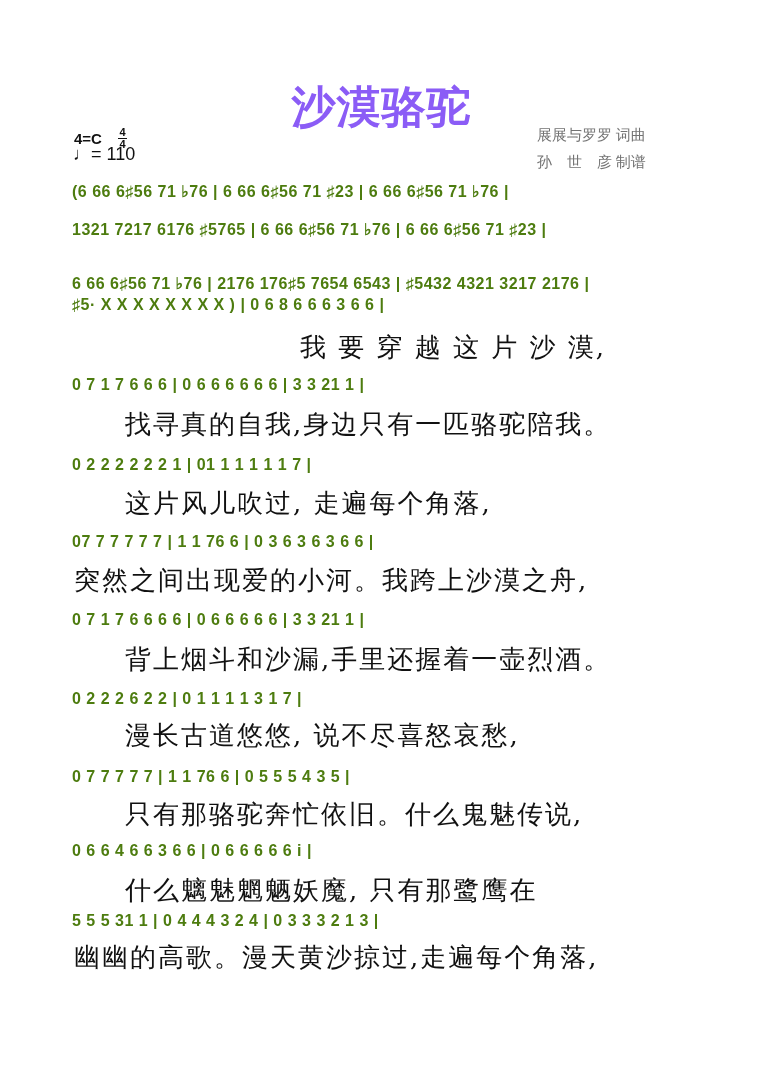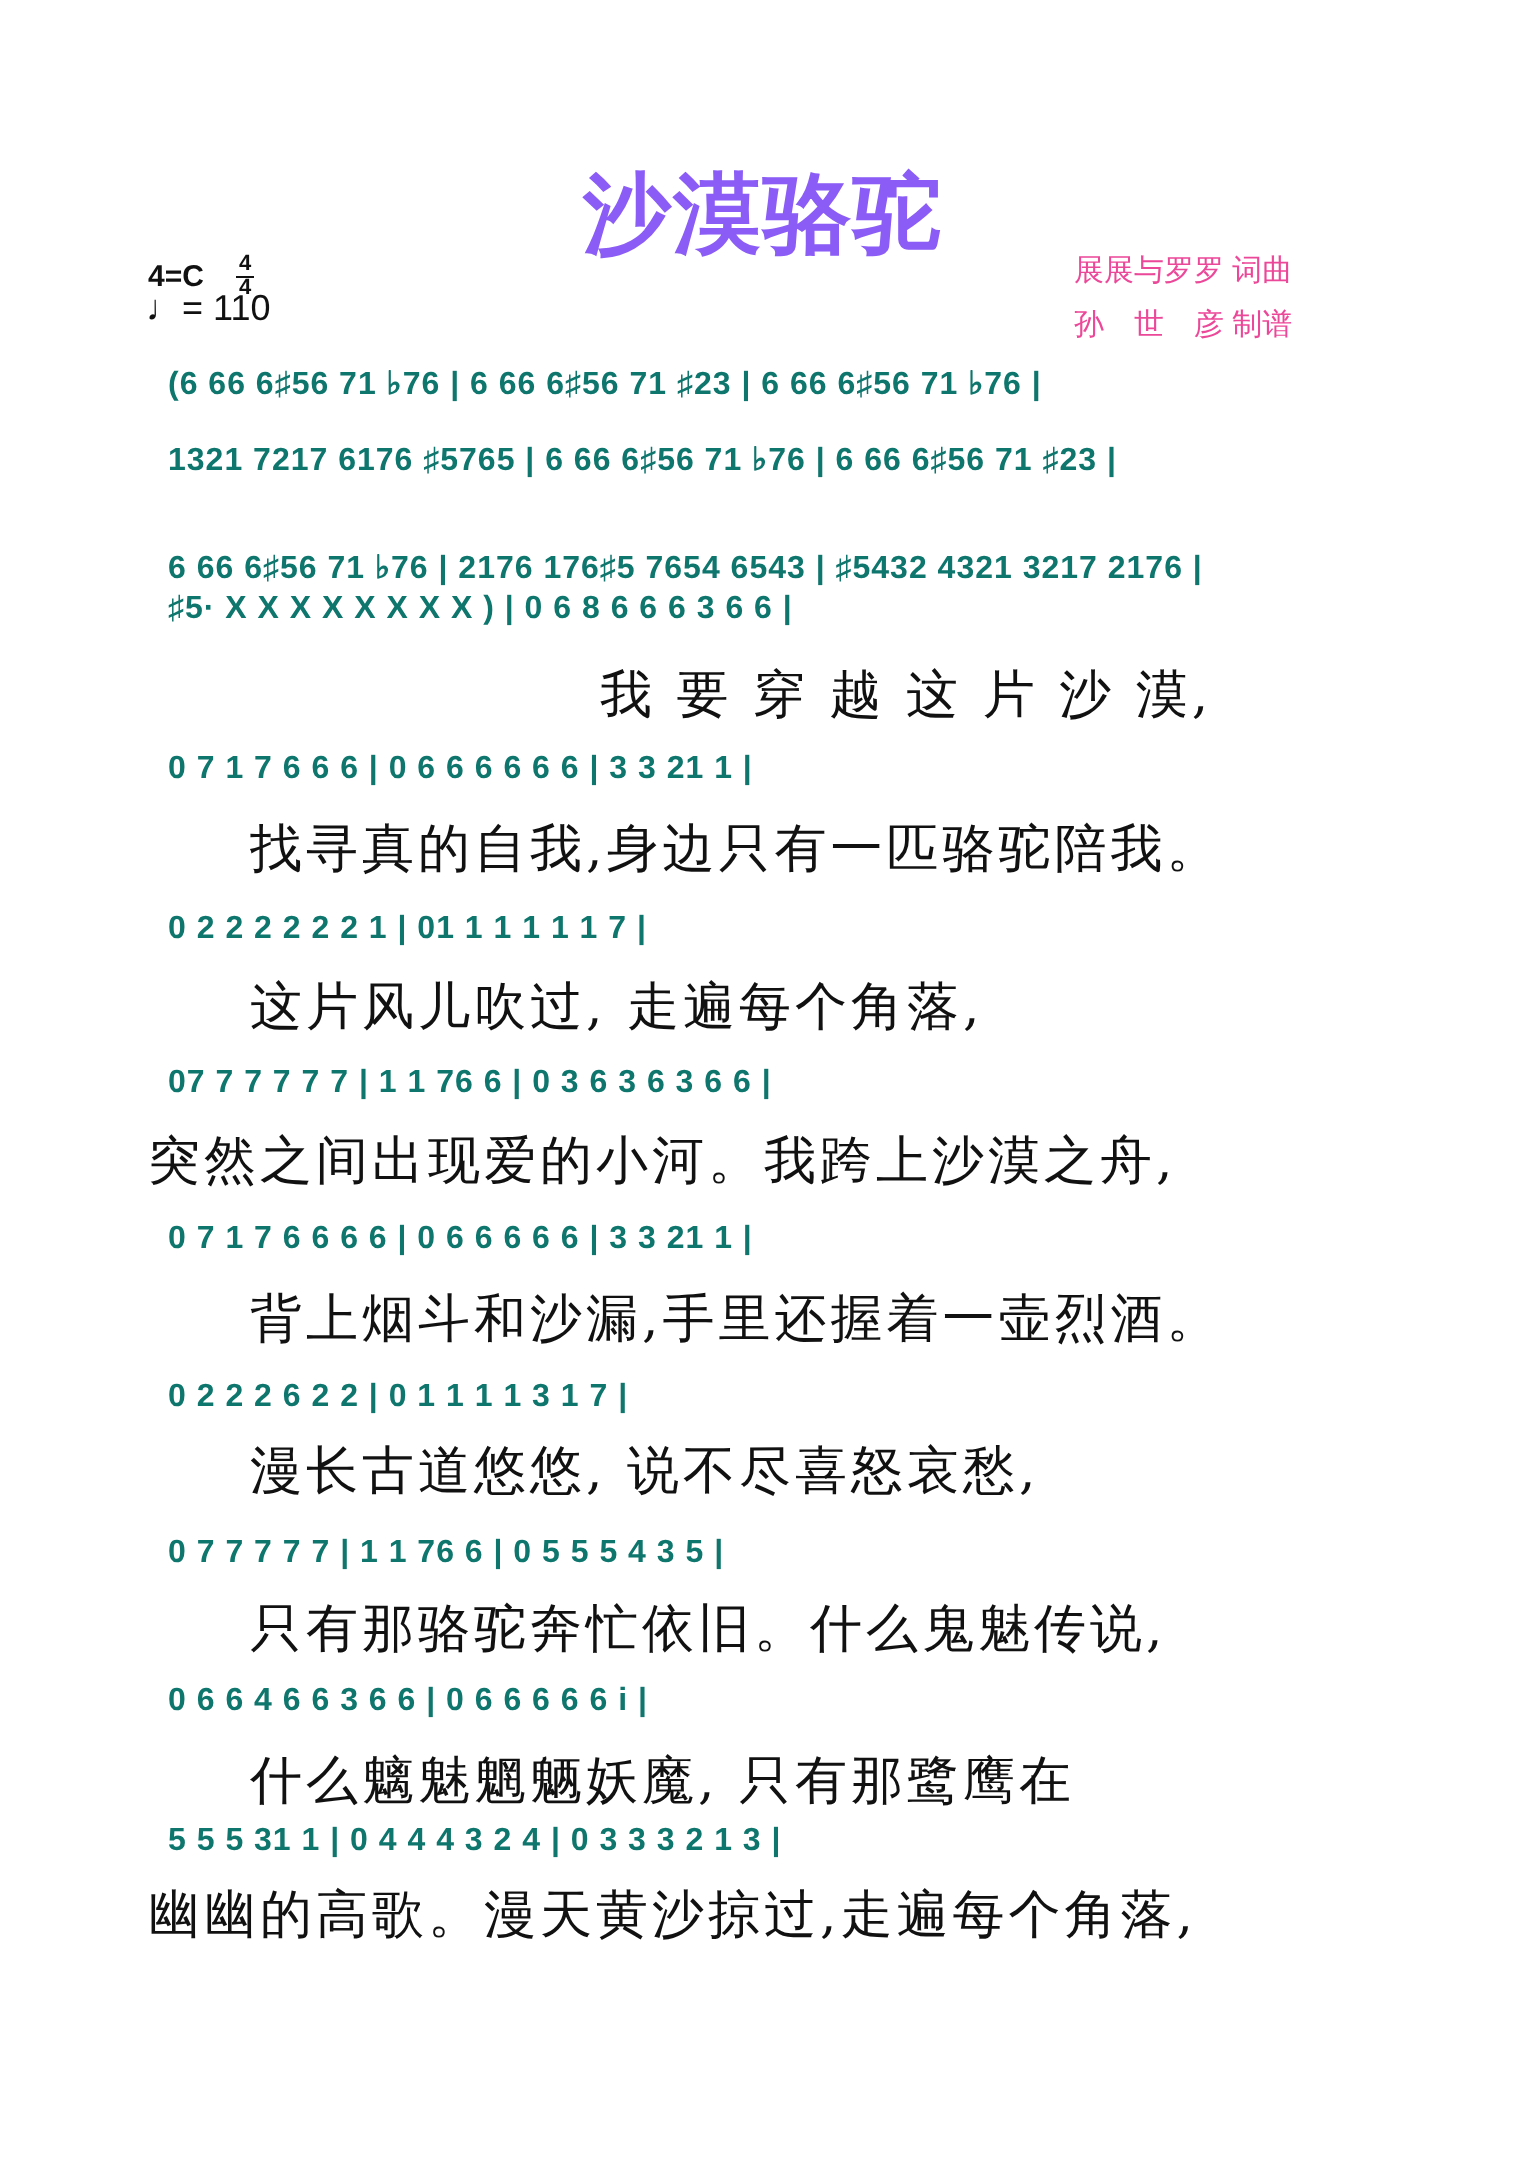--- a/index.html
+++ b/index.html
@@ -1,24 +1,24 @@
 <!DOCTYPE html>
 <html><head>
 <meta charset="utf-8">
 <style>
   html, body { margin:0; padding:0; background:#ffffff; }
   body { width:763px; height:1080px; position:relative; overflow:hidden; color:#111; font-family:"DejaVu Sans", sans-serif; }
   .title { position:absolute; left:0; width:763px; top:78px; text-align:center; font-family:"DejaVu Serif", serif; font-weight:bold; font-size:44px; letter-spacing:1px; color:#8b5cf6; }
-  .credits { position:absolute; left:537px; top:122px; font-family:Liberation Sans, sans-serif; font-size:15px; line-height:27px; color:#ec4899; }
+  .credits { position:absolute; left:537px; top:122px; font-family:Liberation Serif, serif; font-size:15px; line-height:27px; color:#737373; }
   .key { position:absolute; left:74px; top:130px; font-family:"Liberation Sans", sans-serif; font-weight:bold; font-size:15px; }
   .frac { position:absolute; left:118px; top:127px; font-family:"Liberation Sans", sans-serif; font-weight:bold; font-size:11px; line-height:11px; text-align:center; }
   .frac span { display:block; }
   .frac .bar { border-top:1px solid #111; width:9px; margin:0 auto; }
   .tempo { position:absolute; left:73px; top:144px; font-family:"Liberation Sans", sans-serif; font-size:18px; }
-  .row { position:absolute; left:72px; width:620px; white-space:nowrap; font-family:"Liberation Sans", sans-serif; font-weight:bold; font-size:16px; letter-spacing:0.5px; color:#0f766e;margin-left:12px; }
+  .row { position:absolute; left:72px; width:620px; white-space:nowrap; font-family:"Liberation Sans", sans-serif; font-weight:bold; font-size:16px; letter-spacing:0.5px; color:#4d7c0f; }
   .lyric { position:absolute; left:74px; width:620px; white-space:nowrap; font-family:"DejaVu Serif", serif; font-size:26px; letter-spacing:2px; color:#111; }
   .lyric.indent { left:96px;margin-left:29px; }
   .lyric.right { left:300px; }
 </style>
 </head>
 <body>
 
 <div class="title">沙漠骆驼</div>
 
 <div class="credits">

